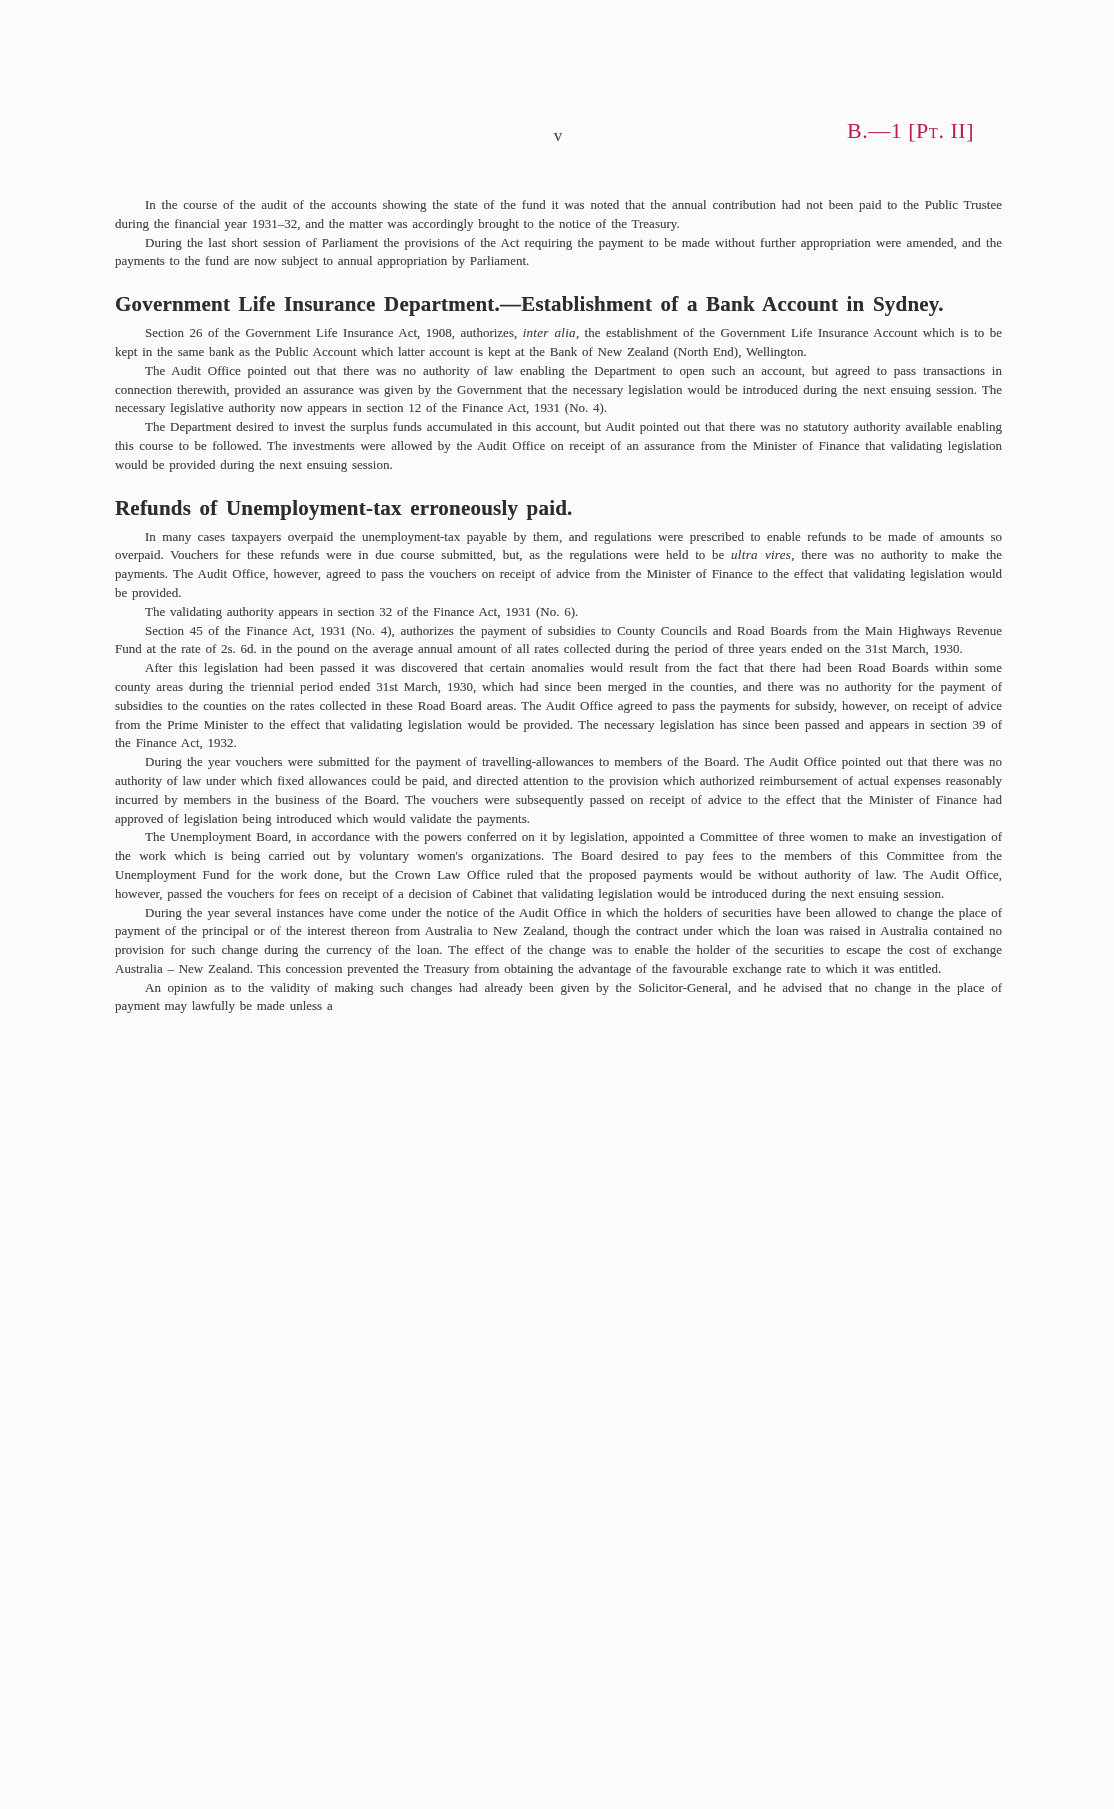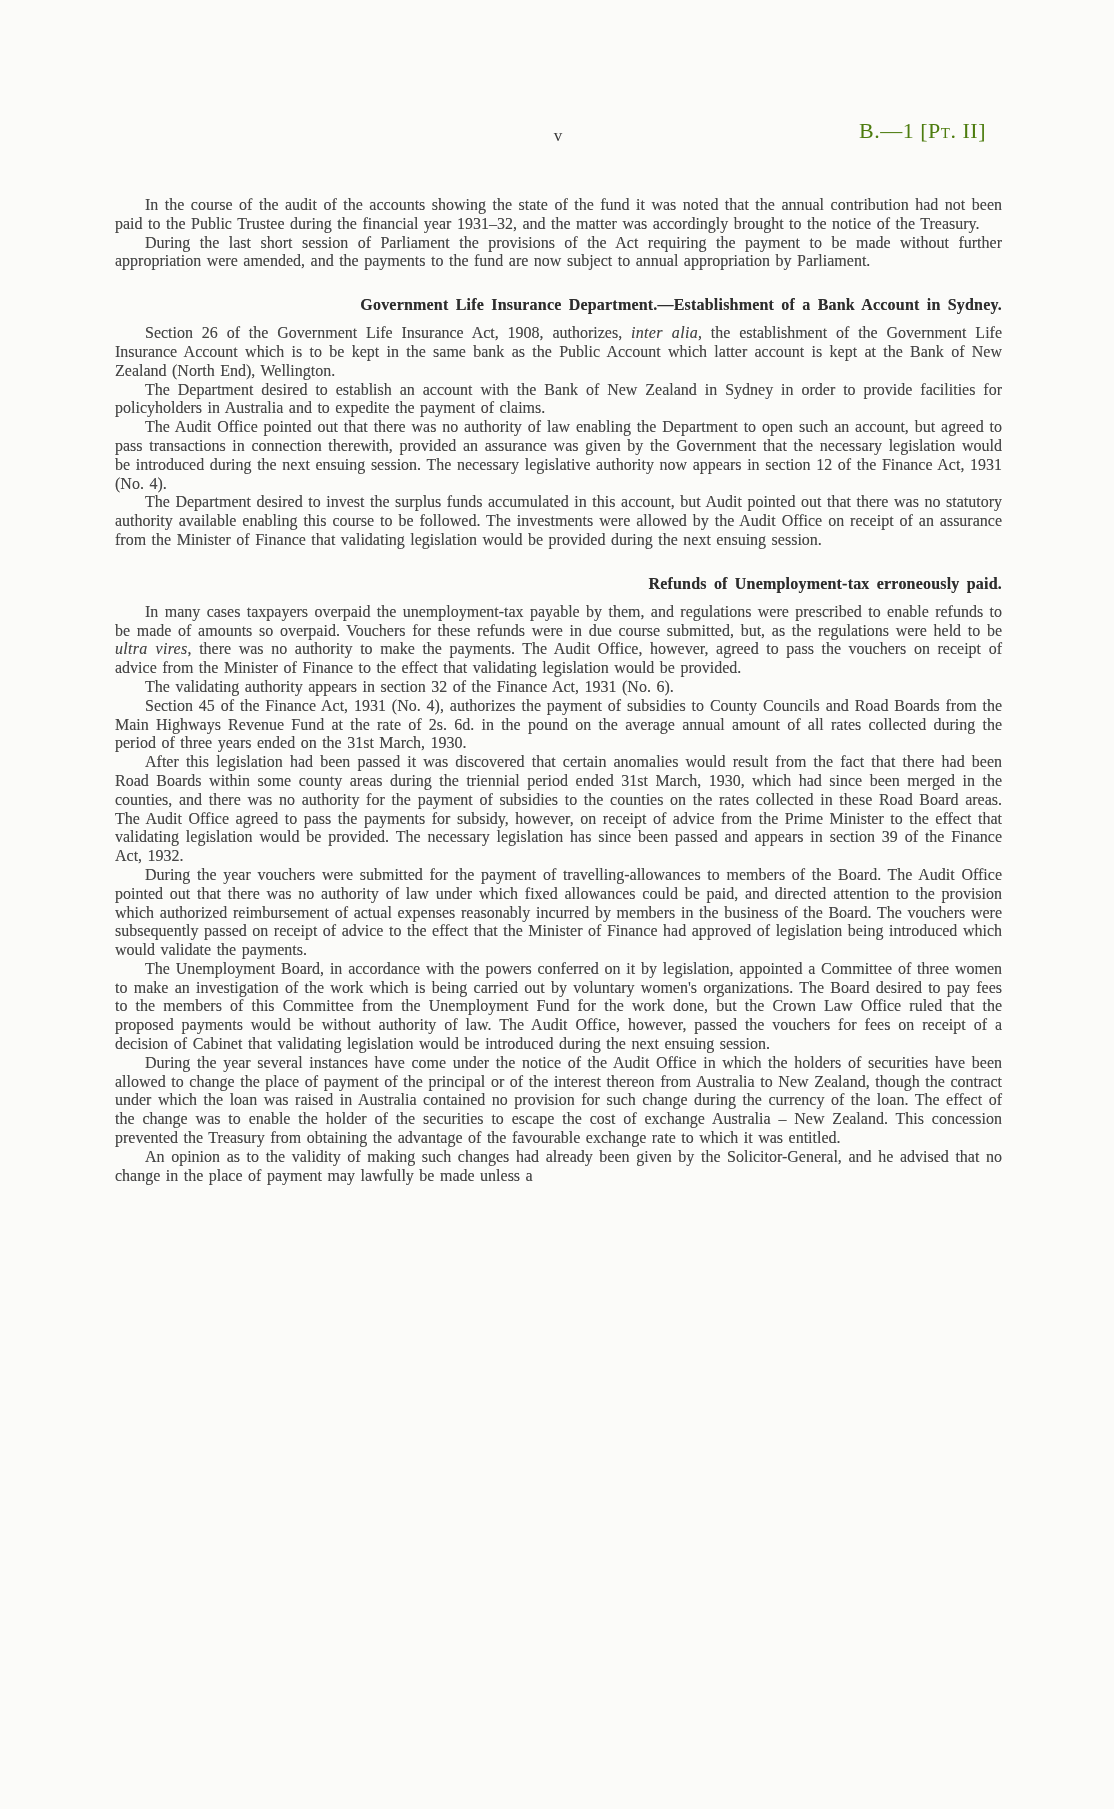--- a/index.html
+++ b/index.html
@@ -27,50 +27,50 @@
     position: absolute;
     left: 50%;
     transform: translateX(-50%);
     top: 8px;
     font-size: 17px;
     letter-spacing: 1px;
     color: #3c3c3c;
   }
   .doc-ref {
     position: absolute;
-    right: 16px;
+    right: 28px;
     top: 0;
     font-size: 22px;
     font-variant: small-caps;
     letter-spacing: 0.5px;
-    color: #4d7c0f;
+    color: #be185d;
     white-space: nowrap;
   }
   .body-text {
     margin-top: 40px;
   }
   .body-text p {
     margin: 0;
-    font-size: 16px;
+    font-size: 13px;
     line-height: 18.8px;
     text-align: justify;
     text-indent: 30px;
     word-spacing: 1.5px;
     color: #454545;
     text-shadow: 0 0 0.5px rgba(70,70,70,0.45);
   }
   .body-text p i {
     letter-spacing: 0.3px;
   }
   h2.section-heading {
     margin: 24px 0 10px 0;
-    font-size: 16px;
+    font-size: 21px;
     line-height: 19px;
     font-weight: bold;
-    text-align: right;
+    text-align: left;
     word-spacing: 3px;
     letter-spacing: 0.2px;
     color: #2d2d2d;
     text-shadow: 0 0 0.5px rgba(45,45,45,0.5);
   }
 </style>
 </head>
 <body>
 
 <div class="page">
@@ -81,21 +81,20 @@
   </div>
 
   <div class="body-text">
 
     <p>In the course of the audit of the accounts showing the state of the fund it was noted that the annual contribution had not been paid to the Public Trustee during the financial year 1931–32, and the matter was accordingly brought to the notice of the Treasury.</p>
     <p>During the last short session of Parliament the provisions of the Act requiring the payment to be made without further appropriation were amended, and the payments to the fund are now subject to annual appropriation by Parliament.</p>
 
     <section>
       <h2 class="section-heading">Government Life Insurance Department.—Establishment of a Bank Account in Sydney.</h2>
       <p>Section 26 of the Government Life Insurance Act, 1908, authorizes, <i>inter alia</i>, the establishment of the Government Life Insurance Account which is to be kept in the same bank as the Public Account which latter account is kept at the Bank of New Zealand (North End), Wellington.</p>
-      <p>The Department desired to establish an account with the Bank of New Zealand in Sydney in order to provide facilities for policyholders in Australia and to expedite the payment of claims.</p>
       <p>The Audit Office pointed out that there was no authority of law enabling the Department to open such an account, but agreed to pass transactions in connection therewith, provided an assurance was given by the Government that the necessary legislation would be introduced during the next ensuing session.  The necessary legislative authority now appears in section 12 of the Finance Act, 1931 (No. 4).</p>
       <p>The Department desired to invest the surplus funds accumulated in this account, but Audit pointed out that there was no statutory authority available enabling this course to be followed. The investments were allowed by the Audit Office on receipt of an assurance from the Minister of Finance that validating legislation would be provided during the next ensuing session.</p>
     </section>
 
     <section>
       <h2 class="section-heading">Refunds of Unemployment-tax erroneously paid.</h2>
       <p>In many cases taxpayers overpaid the unemployment-tax payable by them, and regulations were prescribed to enable refunds to be made of amounts so overpaid.  Vouchers for these refunds were in due course submitted, but, as the regulations were held to be <i>ultra vires</i>, there was no authority to make the payments.  The Audit Office, however, agreed to pass the vouchers on receipt of advice from the Minister of Finance to the effect that validating legislation would be provided.</p>
       <p>The validating authority appears in section 32 of the Finance Act, 1931 (No. 6).</p>
     </section>
 

